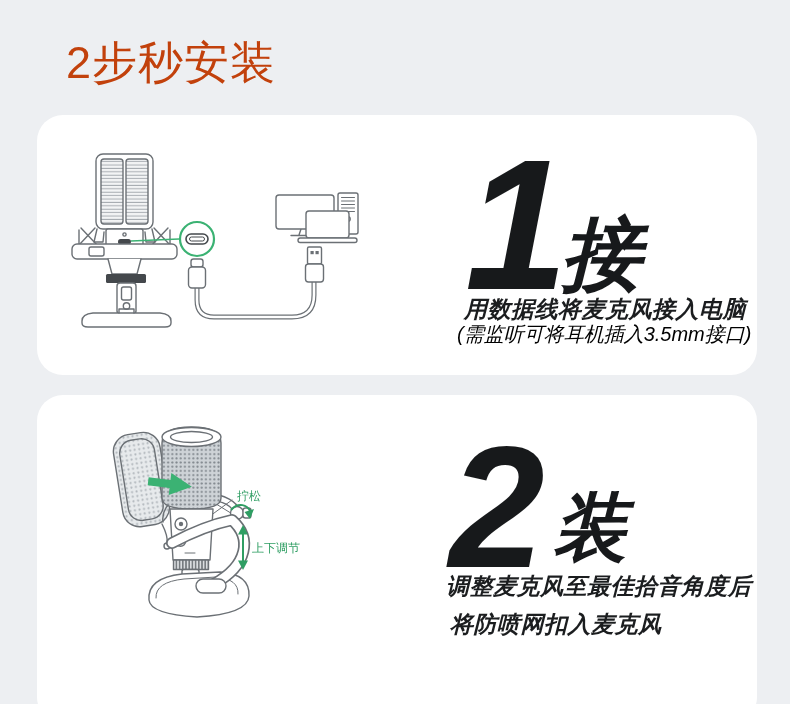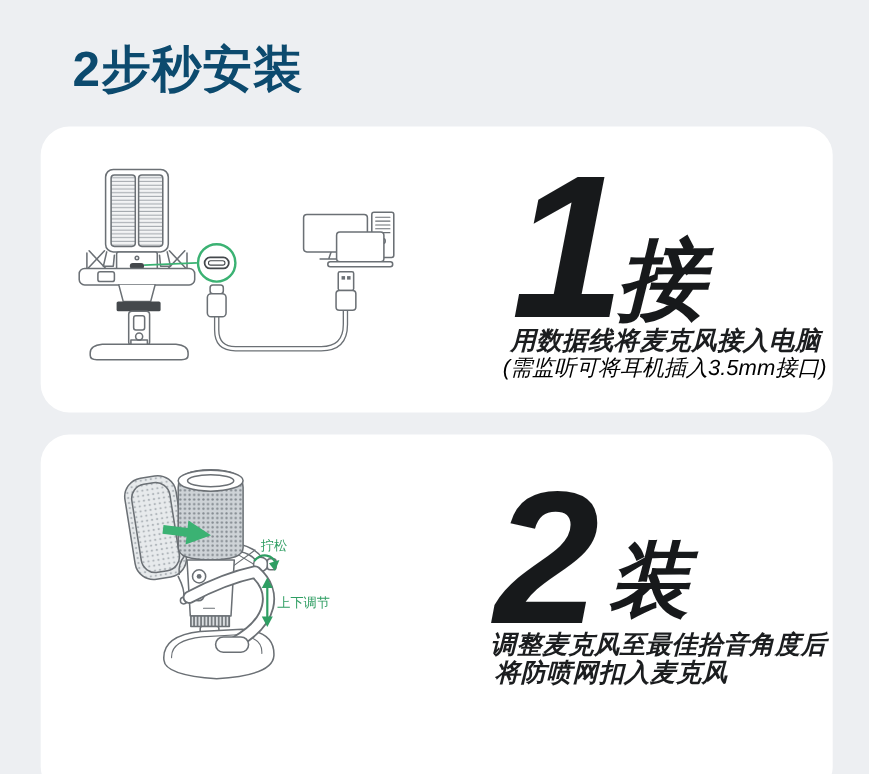--- a/index.html
+++ b/index.html
@@ -1,39 +1,39 @@
 <!DOCTYPE html>
 <html><head>
 <meta charset="utf-8">
 <style>
   html,body{margin:0;padding:0;background:#dfe1e5;}
   .page{position:relative;width:790px;height:704px;background:#edeff2;overflow:hidden;
         font-family:"Liberation Sans","DejaVu Sans",sans-serif;}
-  .title{position:absolute;left:66px;top:33px;margin:0;font-size:45px;font-weight:700;
-         color:#0c4a6e;letter-spacing:1px;}
+  .title{position:absolute;left:66px;top:33px;margin:0;font-size:45px;font-weight:400;
+         color:#c2410c;letter-spacing:1px;}
   .panel{position:absolute;left:37px;width:720px;background:#ffffff;border-radius:26px;}
   .panel-1{top:115px;height:260px;}
   .panel-2{top:395px;height:328px;}
   .illus{position:absolute;display:block;}
   .illus-1{left:30px;top:25px;width:340px;height:220px;}
   .illus-2{left:45px;top:15px;width:330px;height:250px;}
   .bignum{position:absolute;font-style:italic;font-weight:800;color:#17191b;line-height:1;
           margin:0;white-space:nowrap;}
   .num-1{left:428px;top:18px;font-size:185px;}
   .char-1{left:524px;top:100px;font-size:80px;}
   .num-2{left:412px;top:26px;font-size:172px;}
   .char-2{left:516px;top:96px;font-size:74px;}
   .cap{position:absolute;margin:0;font-style:italic;font-weight:700;color:#1b1d1f;
        font-size:23px;letter-spacing:0.5px;white-space:nowrap;}
   .cap1-1{left:427px;top:179px;}
   .note{position:absolute;margin:0;font-style:italic;font-weight:500;color:#000000;
         font-size:20px;white-space:nowrap;}
   .note-1{left:420px;top:206px;}
   .cap2-1{left:409px;top:176px;}
-  .cap2-2{left:413px;top:201px;font-family:Liberation Serif, serif;}
+  .cap2-2{left:413px;top:214px;font-family:Liberation Serif, serif;}
   .green-label{font-size:12px;fill:#2f9e63;font-weight:500;}
   svg .line{stroke:#6b7075;stroke-width:1.4;fill:none;stroke-linejoin:round;stroke-linecap:round;}
 </style>
 </head>
 <body>
 
 <div class="page">
 
   <h1 class="title">2步秒安装</h1>
 

